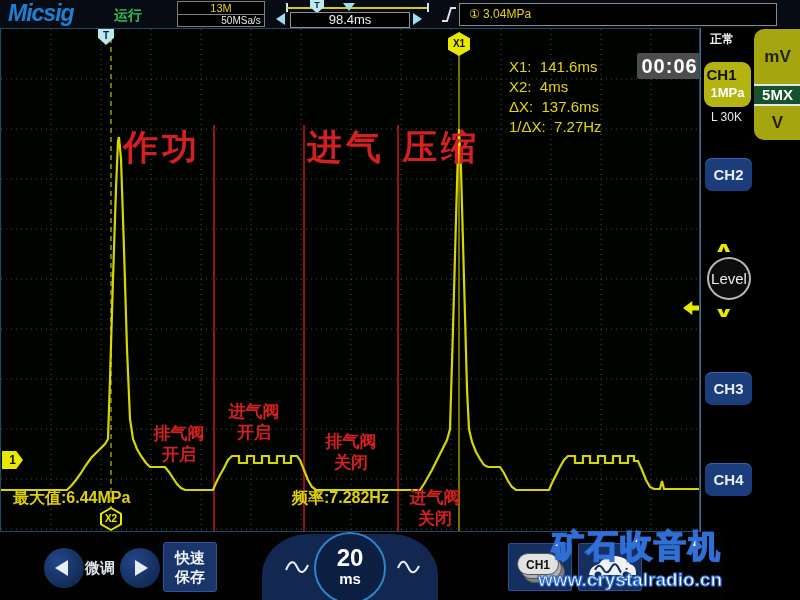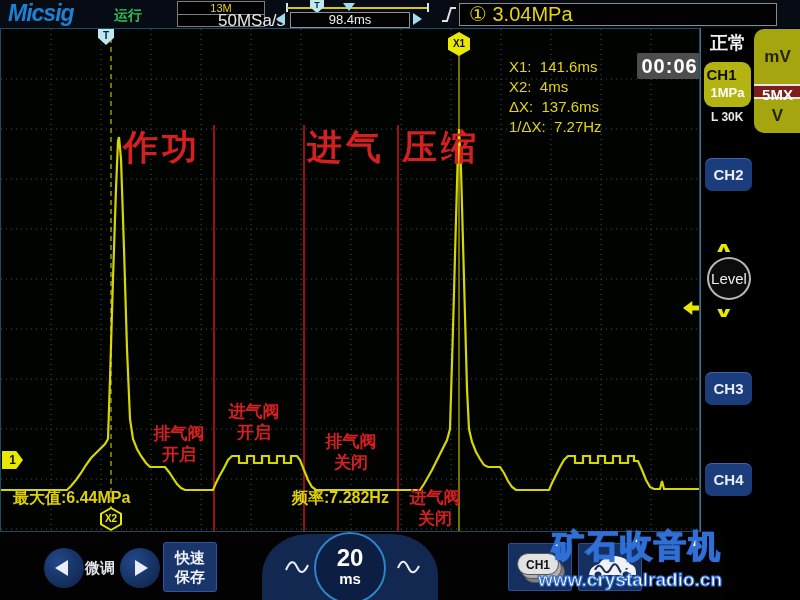--- a/index.html
+++ b/index.html
@@ -8,38 +8,38 @@
   .screen *{box-sizing:border-box;white-space:nowrap;}
 
   
   .topbar{position:absolute;left:0;top:0;width:800px;height:28px;background:#060b14;}
   .logo{position:absolute;left:8px;top:0px;font-size:23px;font-weight:900;font-style:italic;
         color:#1d80d2;letter-spacing:-1px;}
   .runstat{position:absolute;left:114px;top:7px;font-size:14px;font-weight:bold;color:#2ec155;}
   .samplebox{position:absolute;left:177px;top:1px;width:88px;height:26px;border:1px solid #7d7d7d;
              background:#000;text-align:center;}
   .samplebox .r1{font-size:11px;line-height:12px;color:#e8d40a;border-bottom:1px solid #7d7d7d;}
-  .samplebox .r2{font-size:17px;line-height:12px;color:#e8e8e8;padding-left:40px;}
+  .samplebox .r2{font-size:10px;line-height:12px;color:#e8e8e8;padding-left:40px;}
   .navline{position:absolute;left:287px;top:7px;width:141px;height:2px;background:#d8c80a;}
   .navtick{position:absolute;top:3px;width:2px;height:9px;background:#cfe8ef;}
   .tpent{position:absolute;width:14px;height:13px;background:#bfe9f2;color:#0a2530;font-size:9px;
          font-weight:bold;text-align:center;line-height:11px;
          clip-path:polygon(0 0,100% 0,100% 55%,50% 100%,0 55%);}
   .tpent.nav{left:310px;top:0px;}
   .downtri{position:absolute;left:343px;top:3px;width:0;height:0;
            border-left:6px solid transparent;border-right:6px solid transparent;border-top:8px solid #9fdcec;}
   .arrl{position:absolute;left:276px;top:13px;width:0;height:0;
         border-top:6px solid transparent;border-bottom:6px solid transparent;border-right:9px solid #9fdcec;}
   .arrr{position:absolute;left:413px;top:13px;width:0;height:0;
         border-top:6px solid transparent;border-bottom:6px solid transparent;border-left:9px solid #9fdcec;}
   .timebox{position:absolute;left:290px;top:12px;width:120px;height:16px;border:1px solid #909090;
            background:#020202;color:#efefef;font-size:13px;text-align:center;line-height:14px;}
   .slopeicon{position:absolute;left:440px;top:4px;}
   .trigbox{position:absolute;left:459px;top:3px;width:318px;height:23px;border:1px solid #8a8a8a;
-           background:#020202;color:#e6d50e;font-size:20px;line-height:21px;padding-left:9px;}
+           background:#020202;color:#e6d50e;font-size:12px;line-height:21px;padding-left:9px;}
 
   
   .grat{position:absolute;left:0;top:28px;width:700px;height:504px;background:#010301;
         border:1px solid #1e4a66;overflow:hidden;}
   .grat svg{position:absolute;left:0;top:0;}
   .timer{position:absolute;left:592px;top:24px;width:97px;height:26px;background:#4d4d4d;
          color:#fff;font-size:20px;font-weight:bold;text-align:center;line-height:26px;letter-spacing:1px;border-radius:2px;margin-left:44px;}
   .cursorlines{position:absolute;left:508px;top:28px;color:#e6d50e;font-size:15px;line-height:20px;}
   .cursorlines div{white-space:pre;}
   .stroke-label{position:absolute;top:95px;font-size:35px;font-weight:bold;color:#d42020;letter-spacing:4px;}
@@ -55,35 +55,35 @@
            color:#e8e800;font-size:10px;font-weight:bold;line-height:20px;text-align:center;}
   .chtag{position:absolute;left:1px;top:422px;width:21px;height:18px;background:#e8e800;
          clip-path:polygon(0 0,68% 0,100% 50%,68% 100%,0 100%);
          color:#111;font-weight:bold;font-size:12px;text-align:center;line-height:18px;}
   .levelarrow{position:absolute;left:682px;top:272px;width:17px;height:14px;background:#e8e800;
          clip-path:polygon(0 50%,55% 0,55% 33%,100% 33%,100% 67%,55% 67%,55% 100%);}
 
   
   .sidebar{position:absolute;left:700px;top:28px;width:100px;height:504px;background:#000;
            border-left:1px solid #4a6f93;}
-  .mode{position:absolute;left:9px;top:3px;color:#f0f0f0;font-size:18px;font-weight:bold;}
+  .mode{position:absolute;left:9px;top:3px;color:#f0f0f0;font-size:12px;font-weight:bold;}
   .unitcol{position:absolute;left:53px;top:1px;width:47px;}
   .btn-olive{background:#a5a60f;color:#23230a;font-weight:bold;text-align:center;}
   .u-mv{height:55px;border-radius:10px 0 0 0;font-size:17px;line-height:55px;}
-  .u-mult{height:15px;background:#7f1d1d;color:#fff;font-size:15px;line-height:18px;
+  .u-mult{height:22px;background:#14532d;color:#fff;font-size:15px;line-height:18px;
           border-top:2px solid #e6e6e6;border-bottom:2px solid #e6e6e6;}
   .u-v{height:34px;border-radius:0 0 0 10px;font-size:17px;line-height:34px;}
   .ch1badge{position:absolute;left:3px;top:34px;width:47px;height:45px;background:#b3b411;
             border-radius:9px;text-align:center;padding-top:4px;}
   .ch1badge .nm{color:#101005;font-size:15px;font-weight:800;display:inline-block;}
   .dcicon{display:inline-block;vertical-align:4px;margin-left:2px;width:10px;}
   .dcicon .a{height:2px;background:#101005;}
   .dcicon .b{margin-top:2px;height:2px;background:linear-gradient(90deg,#101005 0 2px,transparent 2px 4px);background-size:4px 2px;}
   .ch1badge .sc{color:#fff;font-size:13px;font-weight:bold;line-height:17px;}
-  .probe{position:absolute;left:10px;top:82px;color:#e8e8e8;font-size:12px;font-weight:bold;}
+  .probe{position:absolute;left:10px;top:82px;color:#e8e8e8;font-size:12px;font-weight:normal;}
   .chbtn{position:absolute;left:4px;width:47px;height:33px;background:#1c3d7c;border-radius:7px;
          color:#e8ecf4;font-size:15px;font-weight:bold;text-align:center;line-height:33px;
          box-shadow:inset 0 1px 0 #3f62a8;}
   .knob{position:absolute;left:6px;top:229px;width:44px;height:43px;border:2px solid #b9b9b9;
         border-radius:50%;background:#0c0c0c;color:#ececec;font-size:15px;text-align:center;line-height:39px;}
   .chev{position:absolute;left:17px;color:#e8e800;font-size:14px;font-weight:bold;transform:scaleX(1.8);}
 
   
   .bottombar{position:absolute;left:0;top:532px;width:724px;height:68px;background:#020202;}
   .circbtn{position:absolute;top:16px;width:40px;height:40px;border-radius:50%;

